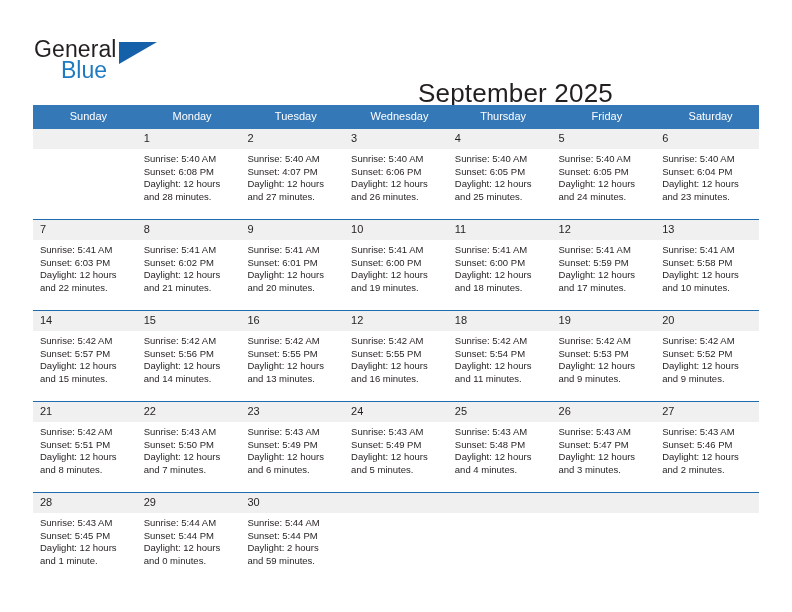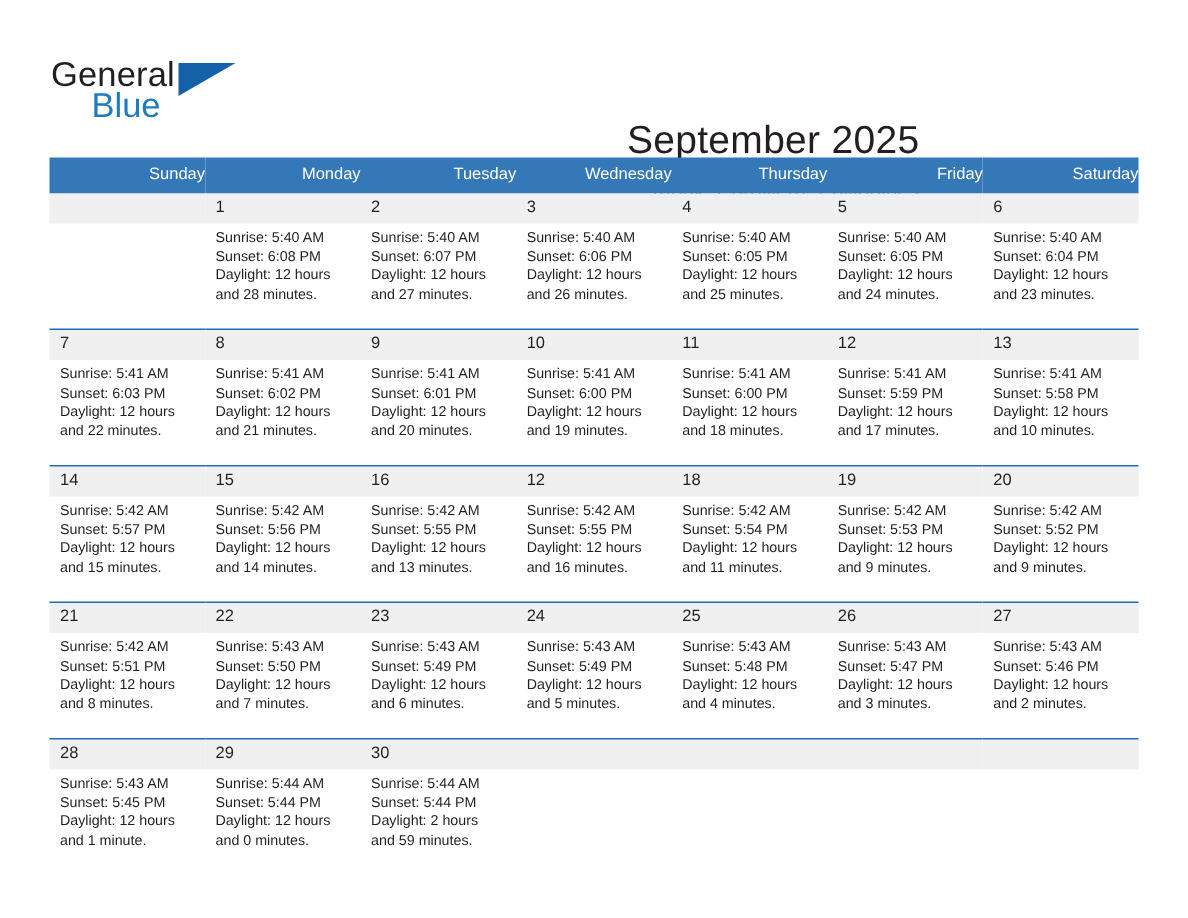--- a/index.html
+++ b/index.html
@@ -93,21 +93,21 @@
     top: 105px;
     width: 726px;
     border-collapse: collapse;
     table-layout: fixed;
   }
   .calendar th {
     background: #3478b8;
     color: #ffffff;
     font-size: 11px;
     font-weight: normal;
-    text-align: right;
+    text-align: center;
     padding: 5px 0 6px 7px;
     height: 10px;
     line-height: 13px;
     border: none;
   }
   .calendar td {
     vertical-align: top;
     padding: 0;
     border: none;
     border-top: 1px solid #1f6cb0;
@@ -190,21 +190,21 @@
               <div>Sunrise: 5:40 AM</div>
               <div>Sunset: 6:08 PM</div>
               <div>Daylight: 12 hours</div>
               <div>and 28 minutes.</div>
             </div>
           </td>
           <td>
             <div class="daynum">2</div>
             <div class="info">
               <div>Sunrise: 5:40 AM</div>
-              <div>Sunset: 6:07 PM</div>
+              <div>Sunset: 4:07 PM</div>
               <div>Daylight: 12 hours</div>
               <div>and 27 minutes.</div>
             </div>
           </td>
           <td>
             <div class="daynum">3</div>
             <div class="info">
               <div>Sunrise: 5:40 AM</div>
               <div>Sunset: 6:06 PM</div>
               <div>Daylight: 12 hours</div>

